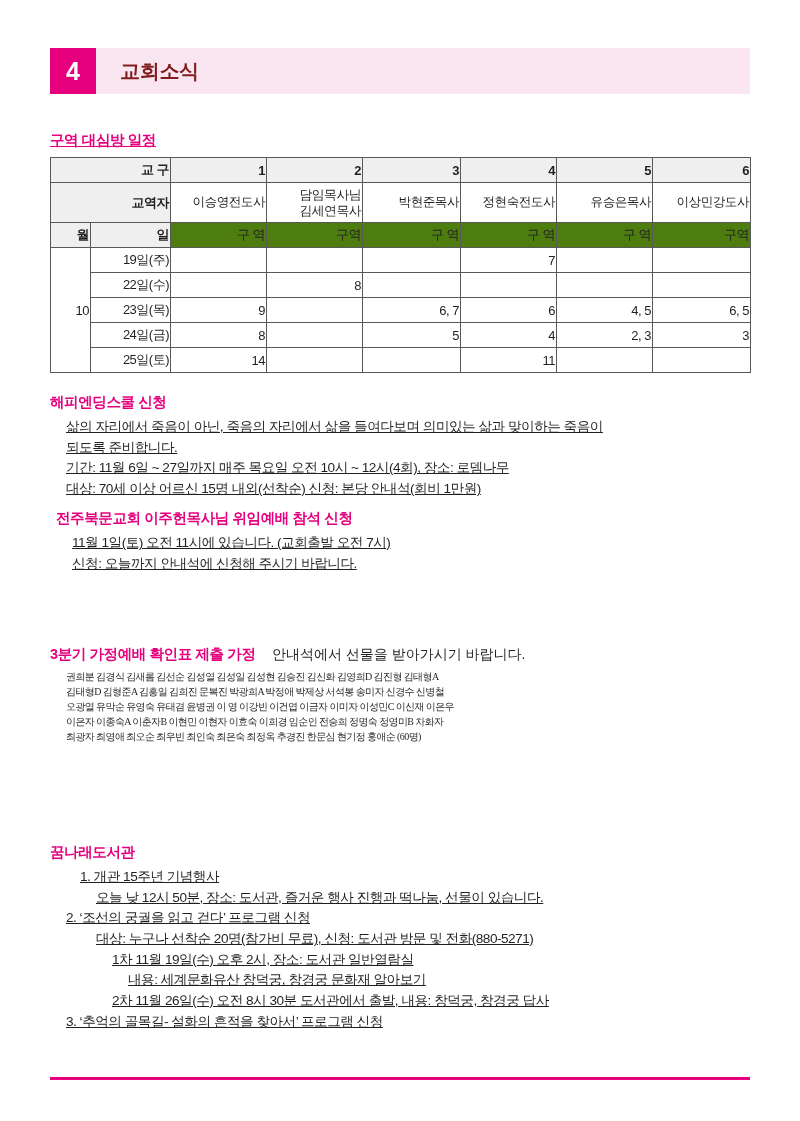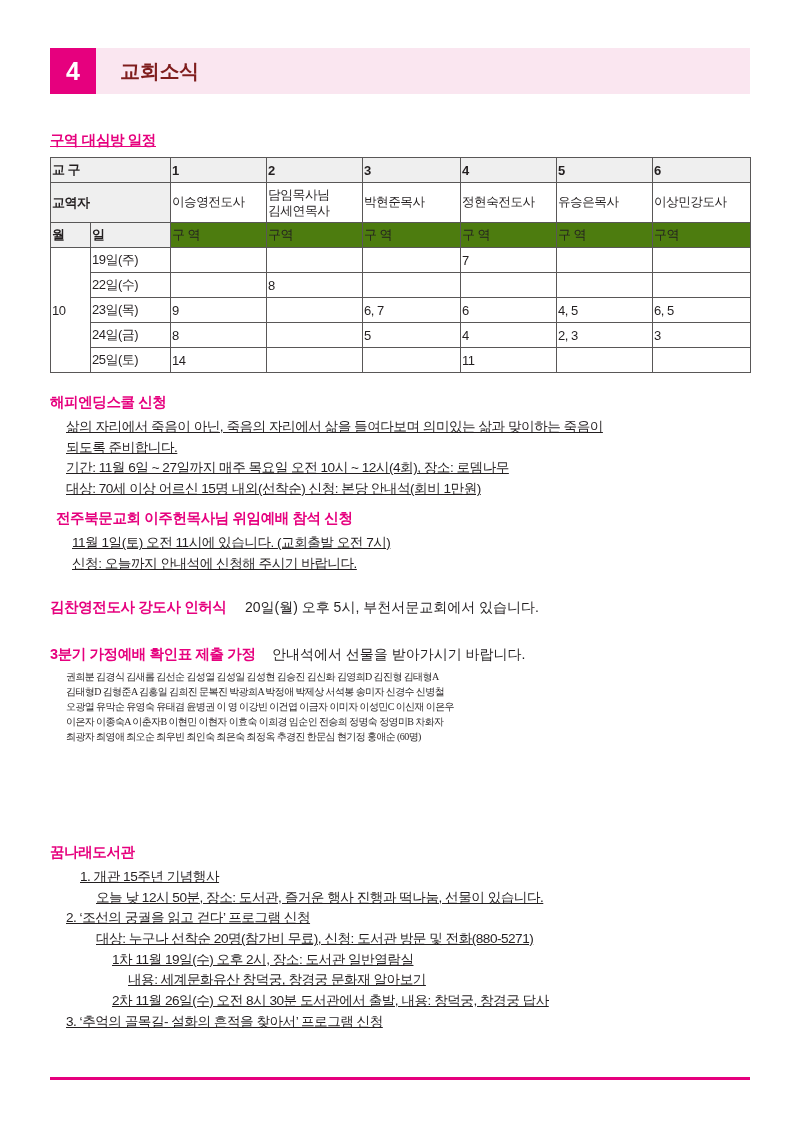--- a/index.html
+++ b/index.html
@@ -83,21 +83,21 @@
   
   table.schedule {
     border-collapse: collapse;
     width: 700px;
     table-layout: fixed;
     font-size: 13px;
     letter-spacing: -0.5px;
   }
   table.schedule td, table.schedule th {
     border: 1px solid #595757;
-    text-align: left;
+    text-align: right;
     vertical-align: middle;
     padding: 3px 1px;
     font-weight: normal;
     height: 25px;
   }
   table.schedule .hdr {
     background: #efefef;
     font-weight: bold;
   }
   table.schedule .hdr2 {
@@ -236,24 +236,20 @@
     <div class="body-text indent-1">기간: 11월 6일 ~ 27일까지 매주 목요일 오전 10시 ~ 12시(4회),  장소: 로뎀나무</div>
     <div class="body-text indent-1">대상: 70세 이상 어르신 15명 내외(선착순)      신청: 본당 안내석(회비 1만원)</div>
   </div>
 
   <div class="block" style="left:56px; top:509px; width:710px;">
     <div class="sec-title">전주북문교회 이주헌목사님 위임예배 참석 신청</div>
     <div class="body-text indent-1" style="margin-top:5px;">11월 1일(토) 오전 11시에 있습니다. (교회출발 오전 7시)</div>
     <div class="body-text indent-1">신청: 오늘까지 안내석에 신청해 주시기 바랍니다.</div>
   </div>
 
-  <div class="block" style="left:50px; top:598px; width:710px;">
-    <span class="sec-title">김찬영전도사 강도사 인허식</span>
-    <span class="sec-inline-note" style="padding-left:14px;">20일(월) 오후 5시, 부천서문교회에서 있습니다.</span>
-  </div>
 
   <div class="block" style="left:50px; top:645px; width:720px;">
     <div>
       <span class="sec-title">3분기 가정예배 확인표 제출 가정</span>
       <span class="sec-inline-note" style="padding-left:12px;">안내석에서 선물을 받아가시기 바랍니다.</span>
     </div>
     <div class="namelist indent-1" style="margin-top:5px;">권희분 김경식 김새롬 김선순 김성열 김성일 김성현 김승진 김신화 김영희D 김진형 김태형A</div>
     <div class="namelist indent-1">김태형D 김형준A 김흥일 김희진 문복진 박광희A 박정애 박제상 서석봉 송미자 신경수 신병철</div>
     <div class="namelist indent-1">오광열 유막순 유영숙 유태겸 윤병권 이 영 이강빈 이건엽 이금자 이미자 이성민C 이신재 이은우</div>
     <div class="namelist indent-1">이은자 이종숙A 이춘자B 이현민 이현자 이효숙 이희경 임순인 전승희 정명숙 정영미B 차화자</div>

